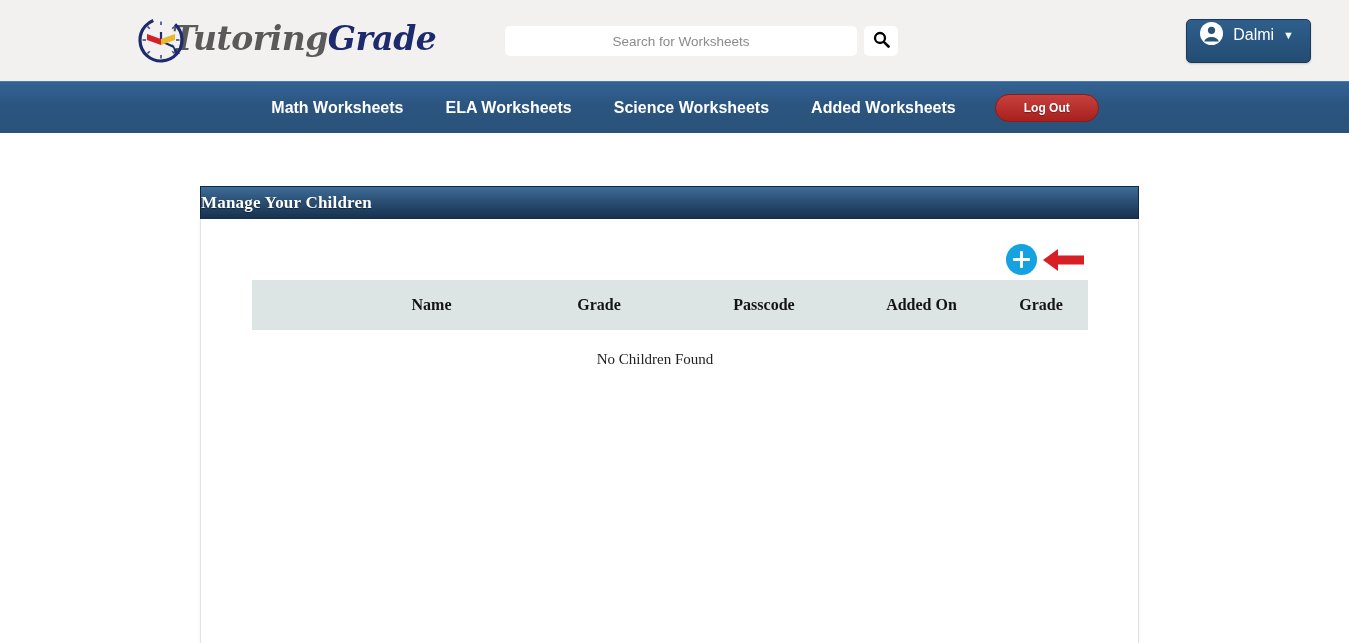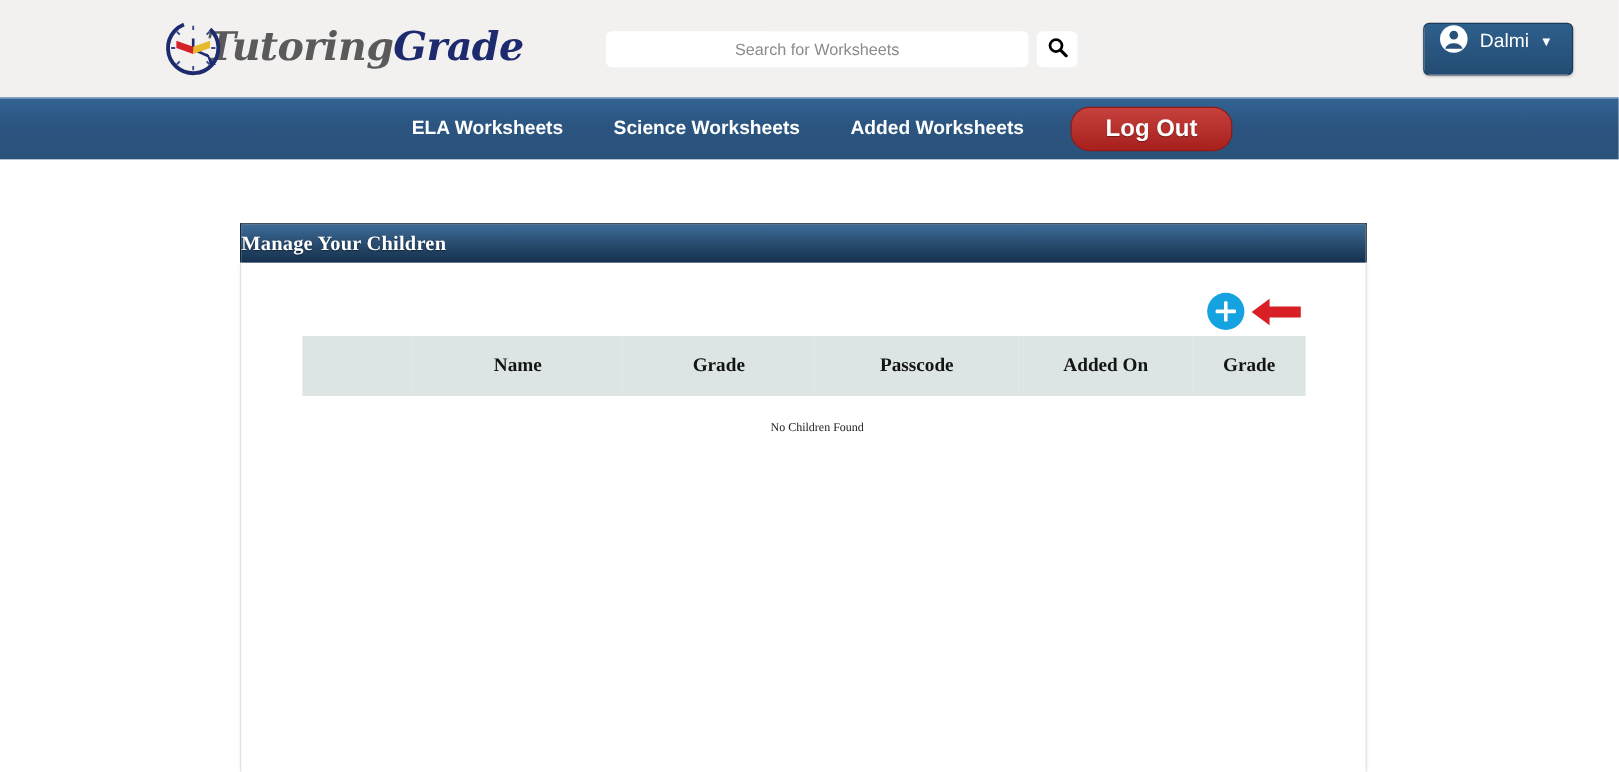--- a/index.html
+++ b/index.html
@@ -135,21 +135,21 @@
     line-height: 52px;
     white-space: nowrap;
     cursor: pointer;
   }
   .logout-btn {
     margin-left: 18px;
     background: linear-gradient(180deg, #c6413d 0%, #a8201d 100%);
     border: 1px solid #8e1b18;
     border-radius: 16px;
     color: #ffffff;
-    font-size: 20px;
+    font-size: 12px;
     font-weight: bold;
     font-family: "Liberation Sans", sans-serif;
     padding: 6px 28px;
     cursor: pointer;
     text-shadow: 0 1px 1px rgba(0,0,0,.35);
   }
 
   
   .main {
     width: 1349px;
@@ -243,26 +243,26 @@
   }
   .th-spacer { width: 92px; }
   .col-name { width: 175px; }
   .col-grade { width: 160px; }
   .col-passcode { width: 170px; }
   .col-added { width: 145px; }
   .col-manage { width: 94px; }
 
   .empty-msg {
     position: absolute;
-    left: 62px;
+    left: 36px;
     top: 132px;
     width: 836px;
     text-align: center;
     font-family: "Liberation Serif", serif;
-    font-size: 10px;
+    font-size: 15px;
     color: #222222;
   }
 </style>
 </head>
 <body>
 
 <div class="top-header">
 
   <div class="logo-wrap">
     <div class="logo-clock">
@@ -307,20 +307,21 @@
         <path d="M5.2 20.6 a7.6 6.4 0 0 1 14.6 0 Z" fill="#27527a"></path>
       </svg>
     </span>
     <span class="account-name">Dalmi</span>
     <span class="caret">▼</span>
   </div>
 </div>
 
 <div class="nav-bar">
   <div class="nav-inner">
+    <a class="nav-link" href="#">Math Worksheets</a>
     <a class="nav-link" href="#">ELA Worksheets</a>
     <a class="nav-link" href="#">Science Worksheets</a>
     <a class="nav-link" href="#">Added Worksheets</a>
     <button class="logout-btn">Log Out</button>
   </div>
 </div>
 
 <div class="main">
 
   <div class="panel">

